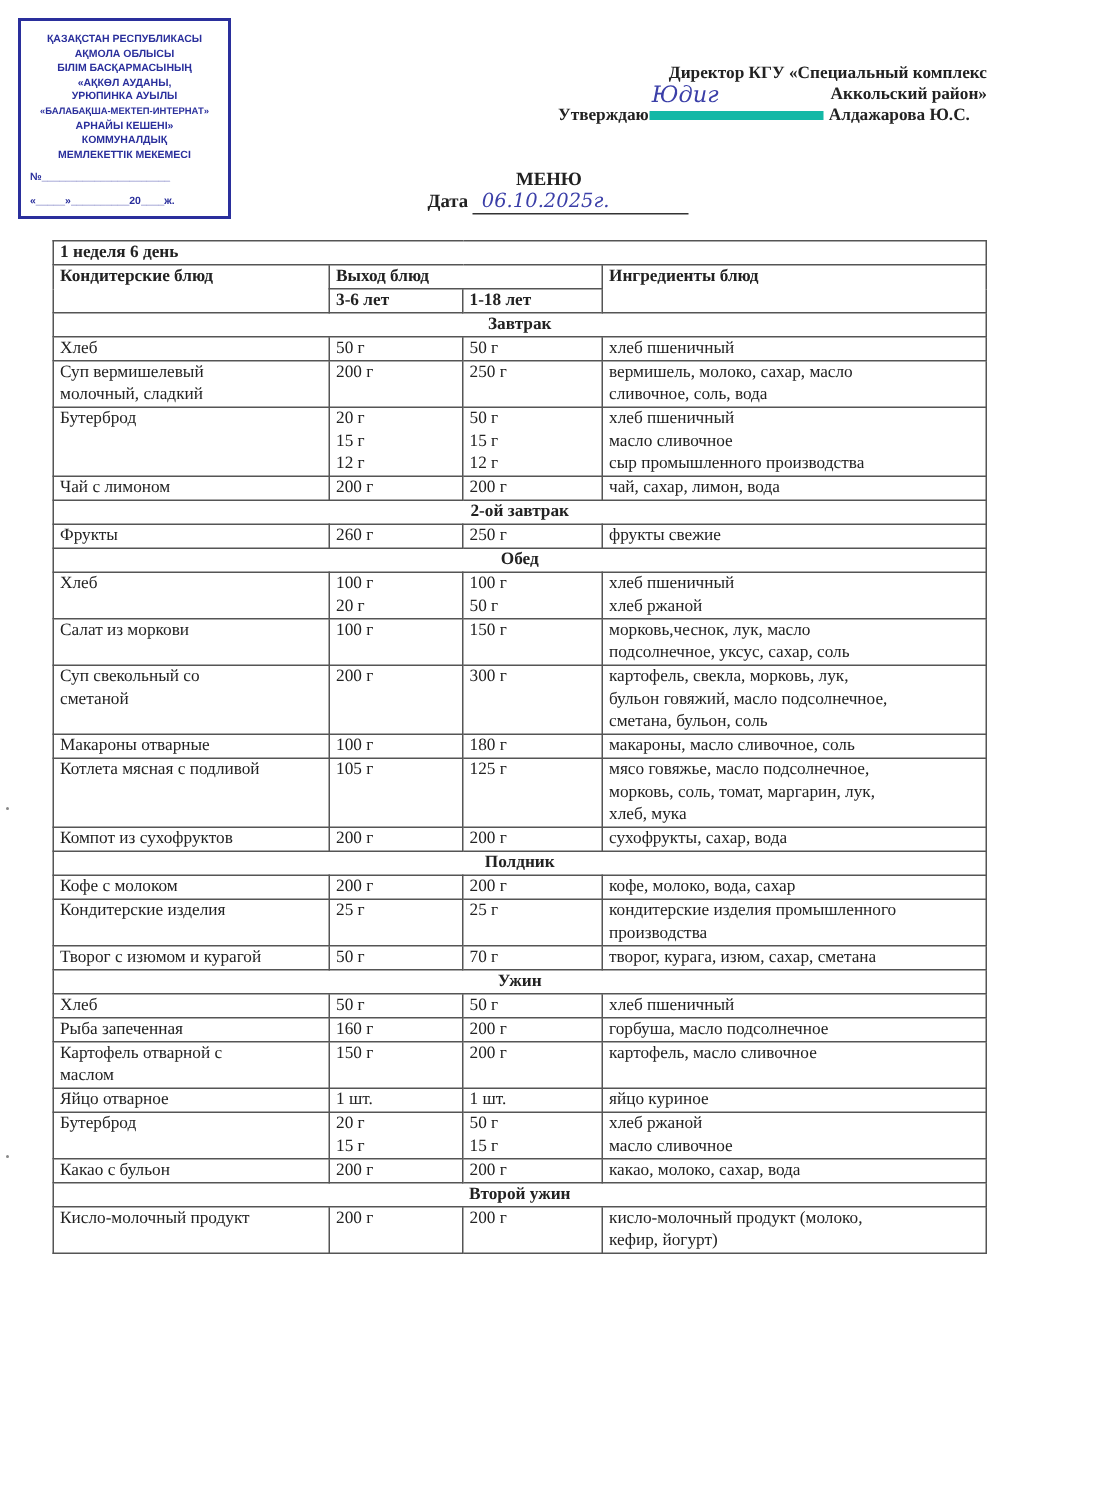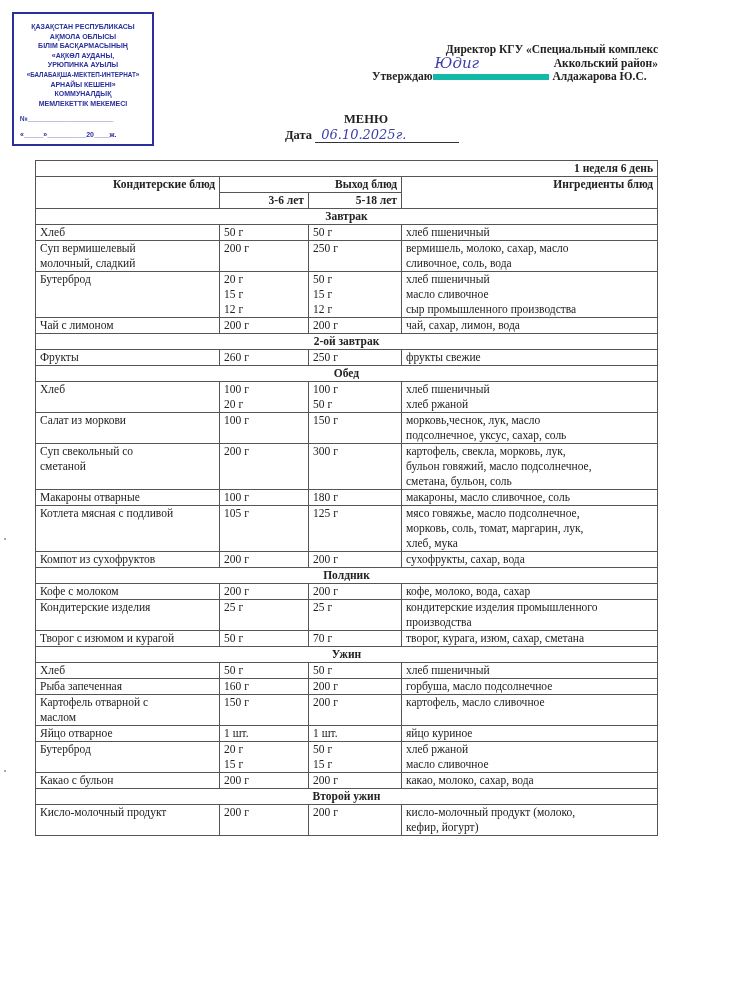--- a/index.html
+++ b/index.html
@@ -14,21 +14,21 @@
   .approve-sign { position:absolute; left:372px; top:64px; font-weight:bold; font-size:11.5px; }
   .sig-line { display:inline-block; width:116px; border-bottom:6px solid #14b8a6; height:10px; position:relative; vertical-align:baseline; }
   .signature { position:absolute; left:2px; top:-10px; color:#3b3fa8; font-family:"DejaVu Serif", serif; font-style:italic; font-size:15px; font-weight:normal; }
   .approve-name { margin-left:4px; }
   .title { position:absolute; left:0; width:732px; top:112px; text-align:center; font-weight:bold; font-size:12.5px; }
   .date { position:absolute; left:285px; top:127px; font-weight:bold; font-size:12.5px; }
   .date-val { display:inline-block; width:138px; border-bottom:1px solid #333; color:#3b3fa8; font-style:italic; font-weight:normal; font-family:"DejaVu Serif", serif; font-size:13px; padding-left:6px; }
   table.menu { position:absolute; left:35px; top:160px; width:623px; border-collapse:collapse; font-size:11.5px; }
   table.menu td { border:1px solid #555; padding:0 4px; vertical-align:top; line-height:15px; }
   .c1 { width:175px; } .c2 { width:80px; } .c3 { width:84px; }
-  td.h { font-weight:bold; text-align:right; vertical-align:middle; }
+  td.h { font-weight:bold; text-align:left; vertical-align:middle; }
   td.sec { font-weight:bold; text-align:center; }
   .ml { white-space:pre-line; }
   .dot { position:absolute; left:4px; width:2px; height:2px; background:#888; border-radius:1px; }
 </style>
 </head>
 <body>
 
 <div class="stamp">
   <span class="line">ҚАЗАҚСТАН РЕСПУБЛИКАСЫ</span>
   <span class="line">АҚМОЛА ОБЛЫСЫ</span>
@@ -65,21 +65,21 @@
     <tr>
       <td class="h" colspan="4">1 неделя  6 день</td>
     </tr>
     <tr>
       <td class="h c1" rowspan="2">Кондитерские блюд</td>
       <td class="h" colspan="2">Выход блюд</td>
       <td class="h" rowspan="2">Ингредиенты блюд</td>
     </tr>
     <tr>
       <td class="h c2">3-6 лет</td>
-      <td class="h c3">5-18 лет</td>
+      <td class="h c3">1-18 лет</td>
     </tr>
   <tr>
         <td colspan="4" class="sec">Завтрак</td>
       </tr>
       <tr>
         <td class="ml">Хлеб</td>
         <td class="ml">50 г</td>
         <td class="ml">50 г</td>
         <td class="ml">хлеб пшеничный</td>
       </tr>

